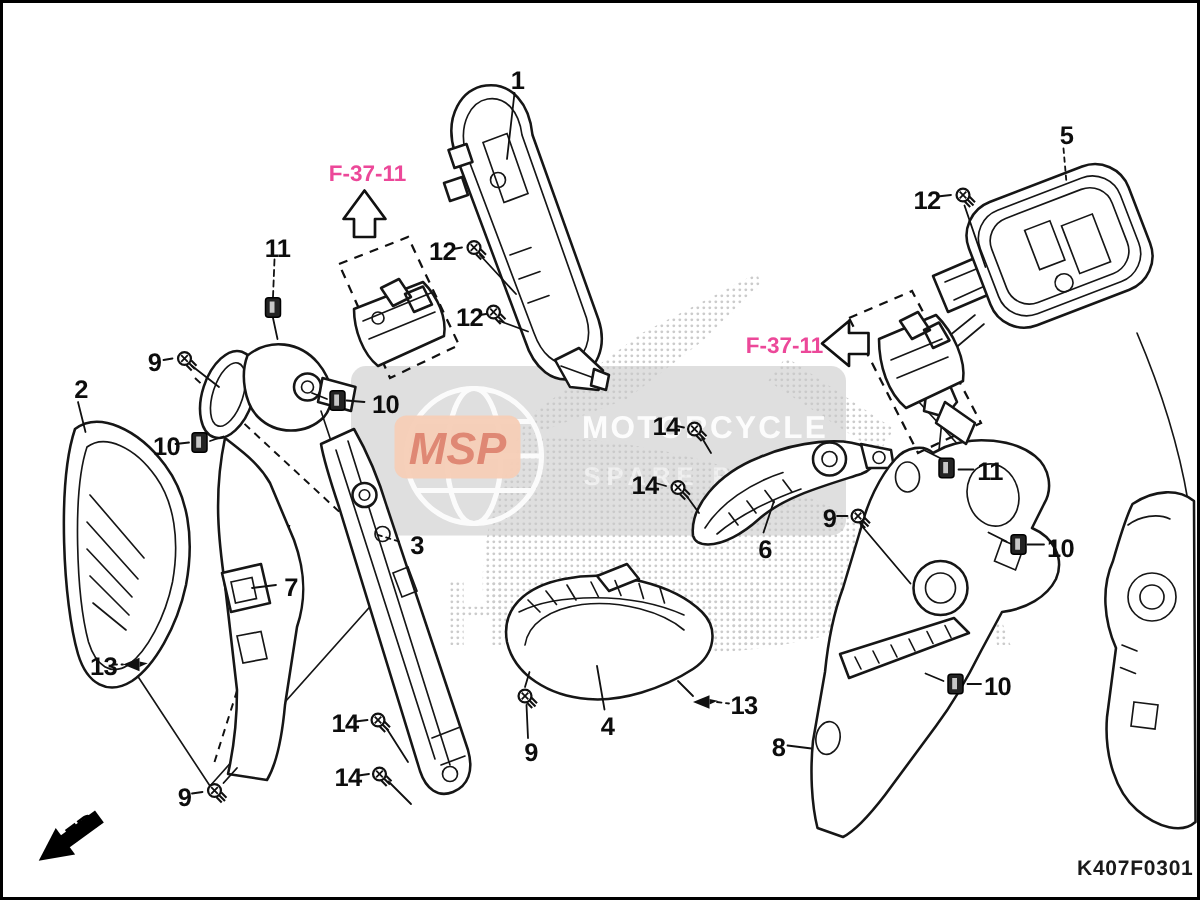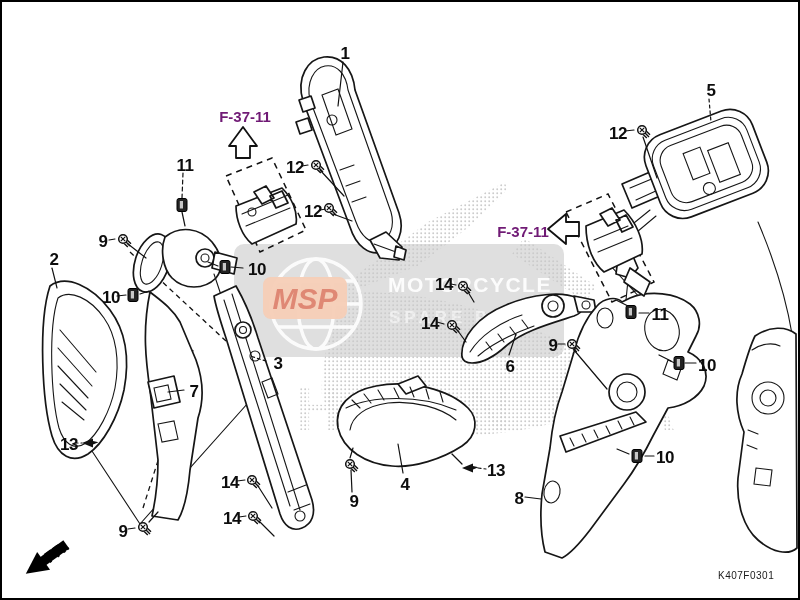--- a/index.html
+++ b/index.html
@@ -5,22 +5,22 @@
   html,body{margin:0;padding:0;background:#888;}
   #stage{position:relative;width:796px;height:596px;border:2px solid #000;background:#fff;overflow:hidden;
          font-family:"Liberation Sans",sans-serif;}
   #stage svg{position:absolute;left:0;top:0;}
   .fw{fill:#ffffff;stroke:#161616;stroke-width:1.7;stroke-linejoin:round;}
   .thin{fill:none;stroke:#161616;stroke-width:1.1;stroke-linecap:round;}
   .ldr{fill:none;stroke:#111;stroke-width:1.2;stroke-linecap:round;}
   .dsh{fill:none;stroke:#111;stroke-width:1.3;stroke-dasharray:5 4;}
   .callout{position:absolute;transform:translate(-50%,-50%);font-weight:bold;font-size:17px;color:#0d0d0d;
            font-family:"Liberation Sans",sans-serif;letter-spacing:-0.5px;z-index:5;}
-  .reflabel{position:absolute;transform:translate(-50%,-50%);font-weight:bold;font-size:15px;color:#701a75;z-index:5;}
-  #page-code{position:absolute;left:716px;top:568px;font-size:10px;font-weight:normal;color:#1a1a1a;
+  .reflabel{position:absolute;transform:translate(-50%,-50%);font-weight:bold;font-size:15px;color:#ec4899;z-index:5;}
+  #page-code{position:absolute;left:716px;top:568px;font-size:14px;font-weight:bold;color:#1a1a1a;
              letter-spacing:0.5px;z-index:5;}
   #fr-text{position:absolute;left:42px;top:541px;font-weight:bold;font-size:16px;color:#000;
            transform:rotate(-36deg);z-index:5;}
 </style>
 </head>
 <body>
 
 <div id="stage">
 
 <svg width="796" height="596" viewBox="2 2 796 596">

